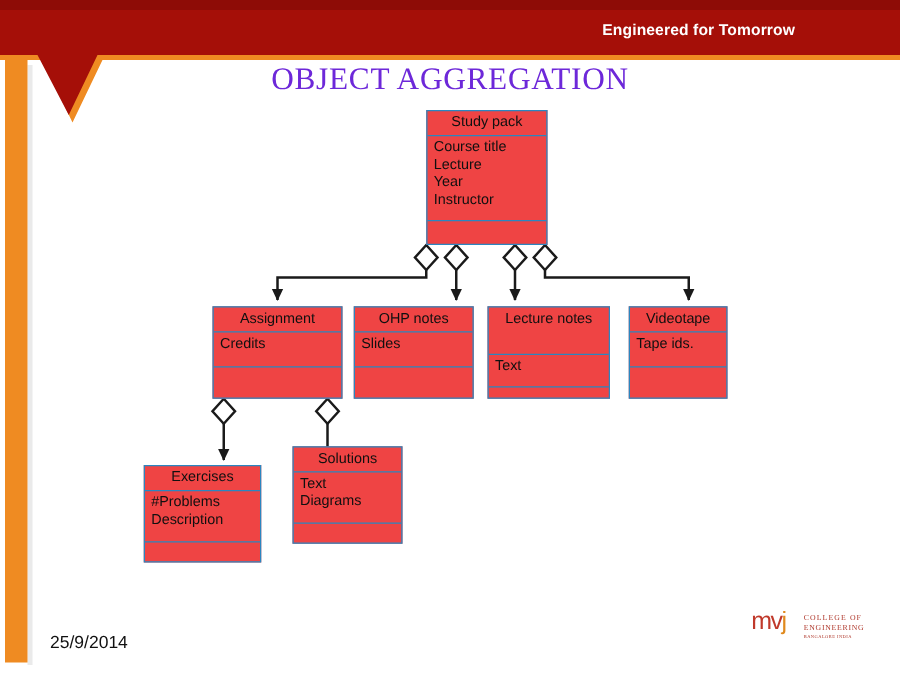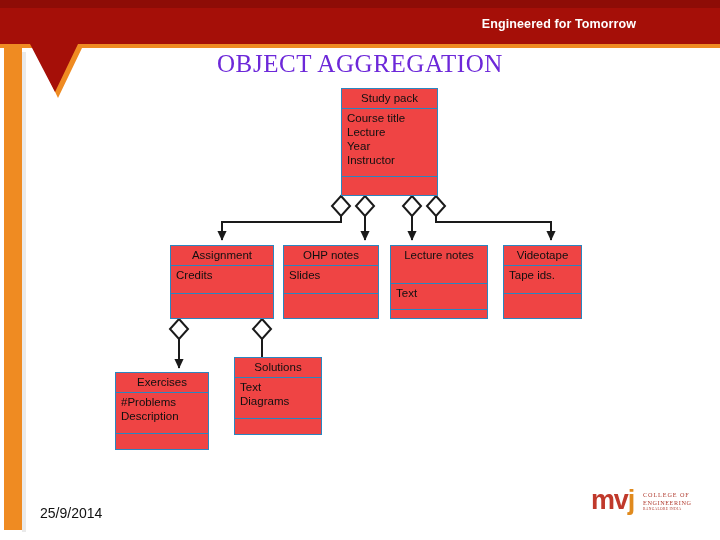--- a/index.html
+++ b/index.html
@@ -59,22 +59,22 @@
   .attr-line{white-space:nowrap;}
 
   
   .date{
     position:absolute;left:40px;top:505px;
     font-size:14px;color:#111;
     font-family:"Liberation Sans",sans-serif;
   }
   .logo{position:absolute;left:585px;top:487px;width:118px;height:38px;}
   .logo-mark{
-    position:absolute;left:6px;top:0;
-    font-size:27px;font-weight:bold;letter-spacing:-1.2px;
+    position:absolute;left:16px;top:0;
+    font-size:20px;font-weight:normal;letter-spacing:-1.2px;
     font-family:"Liberation Sans",sans-serif;line-height:1;
   }
   .logo-m{color:#c0392b;}
   .logo-v{color:#c0392b;}
   .logo-j{color:#e08a1e;}
   .logo-text{position:absolute;left:58px;top:4px;}
   .logo-l1{font-size:6.2px;color:#b03a2e;letter-spacing:.9px;line-height:1.25;font-family:"Liberation Serif",serif;}
   .logo-l2{font-size:6.2px;color:#b03a2e;letter-spacing:.6px;line-height:1.25;font-family:"Liberation Serif",serif;}
   .logo-l3{font-size:3.6px;color:#b03a2e;letter-spacing:.35px;line-height:1.5;font-family:"Liberation Serif",serif;}
 </style>

